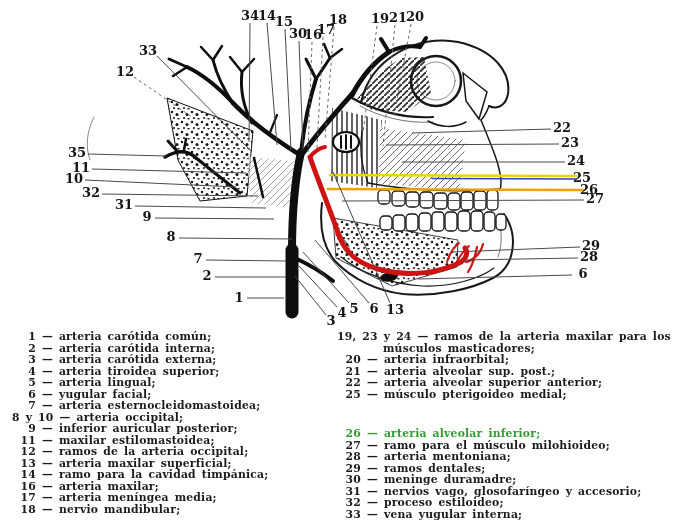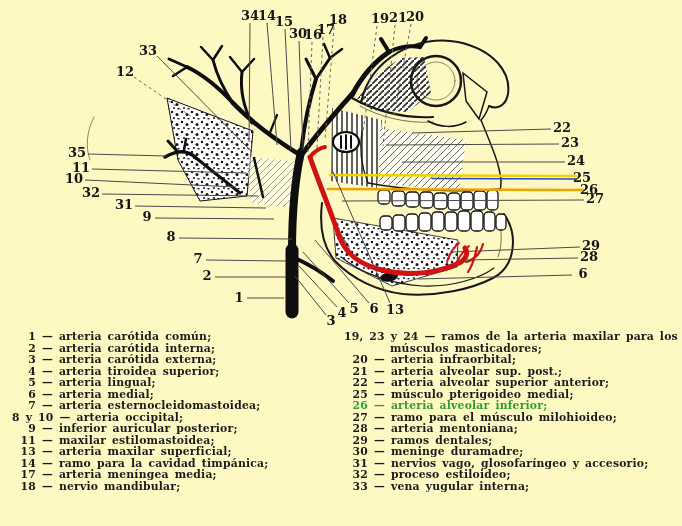--- a/index.html
+++ b/index.html
@@ -1,33 +1,33 @@
 <!DOCTYPE html>
 <html><head>
 <meta charset="utf-8">
 <style>
   html,body{margin:0;padding:0;background:#e8e8e8;}
-  #page{position:relative;width:682px;height:526px;background:#fef9c3;overflow:hidden;
+  #page{position:relative;width:682px;height:526px;background:#ffffff;overflow:hidden;
         font-family:"DejaVu Serif","Liberation Serif",serif;}
   #figure{position:absolute;left:0;top:0;}
   svg text.co{font-family:"DejaVu Serif","Liberation Serif",serif;font-weight:bold;
         font-size:13px;fill:#141414;}
   svg .leader{stroke:#4a4a4a;stroke-width:1;}
   svg .leader.dash{stroke:#6a6a6a;stroke-dasharray:3 3;}
   svg .ink{stroke:#0e0e0e;fill:none;stroke-linecap:round;}
   svg .bone{stroke:#181818;fill:none;stroke-linecap:round;}
   #legend{position:absolute;left:0;top:327px;width:658px;height:199px;
         font-size:10.8px;line-height:11.5px;font-weight:bold;color:#1c1c1c;
         word-spacing:2px;letter-spacing:.2px;text-decoration:underline;}
   #legend .col{position:absolute;top:4px;}
   #legend .col.left{left:12px;width:330px;}
-  #legend .col.right{left:344px;width:334px;}
+  #legend .col.right{left:337px;width:334px;}
   .entry{padding-left:46px;text-indent:-46px;}
   .entry .num{display:inline-block;min-width:24px;text-align:right;text-indent:0;}
-  .entry.hl{color:var(--green,#2f9e2f);}
+  .entry.hl{color:var(--green,#2f9e2f);margin-top:28px;}
 </style>
 </head>
 <body>
 
 <div id="page" style="--red: #cf1313; --yellow: #ecd400; --orange: #f0a300; --blue: #2b46c8; --green: #2f9e2f;">
 
   <svg id="figure" width="682" height="327" viewBox="0 0 682 327">
     <defs>
       <pattern id="stip" width="10" height="10" patternUnits="userSpaceOnUse">
         <rect width="10" height="10" fill="#ffffff"></rect>
@@ -219,27 +219,29 @@
       </g>
   </svg>
 
   <div id="legend">
     <div class="col left">
         <div class="entry"><span class="num">1</span><span> — arteria carótida común;</span></div>
         <div class="entry"><span class="num">2</span><span> — arteria carótida interna;</span></div>
         <div class="entry"><span class="num">3</span><span> — arteria carótida externa;</span></div>
         <div class="entry"><span class="num">4</span><span> — arteria tiroidea superior;</span></div>
         <div class="entry"><span class="num">5</span><span> — arteria lingual;</span></div>
-        <div class="entry"><span class="num">6</span><span> — arteria medial;</span></div>
+        <div class="entry"><span class="num">6</span><span> — yugular facial;</span></div>
         <div class="entry"><span class="num">7</span><span> — arteria esternocleidomastoidea;</span></div>
         <div class="entry"><span class="num">8 y 10</span><span> — arteria occipital;</span></div>
         <div class="entry"><span class="num">9</span><span> — inferior auricular posterior;</span></div>
         <div class="entry"><span class="num">11</span><span> — maxilar estilomastoidea;</span></div>
+        <div class="entry"><span class="num">12</span><span> — ramos de la arteria occipital;</span></div>
         <div class="entry"><span class="num">13</span><span> — arteria maxilar superficial;</span></div>
         <div class="entry"><span class="num">14</span><span> — ramo para la cavidad timpánica;</span></div>
+        <div class="entry"><span class="num">16</span><span> — arteria maxilar;</span></div>
         <div class="entry"><span class="num">17</span><span> — arteria meníngea media;</span></div>
         <div class="entry"><span class="num">18</span><span> — nervio mandibular;</span></div>
       </div>
     <div class="col right">
         <div class="entry"><span class="num">19, 23 y 24</span><span> — ramos de la arteria maxilar para los músculos masticadores;</span></div>
         <div class="entry"><span class="num">20</span><span> — arteria infraorbital;</span></div>
         <div class="entry"><span class="num">21</span><span> — arteria alveolar sup. post.;</span></div>
         <div class="entry"><span class="num">22</span><span> — arteria alveolar superior anterior;</span></div>
         <div class="entry"><span class="num">25</span><span> — músculo pterigoideo medial;</span></div>
         <div class="entry hl"><span class="num">26</span><span> — arteria alveolar inferior;</span></div>

